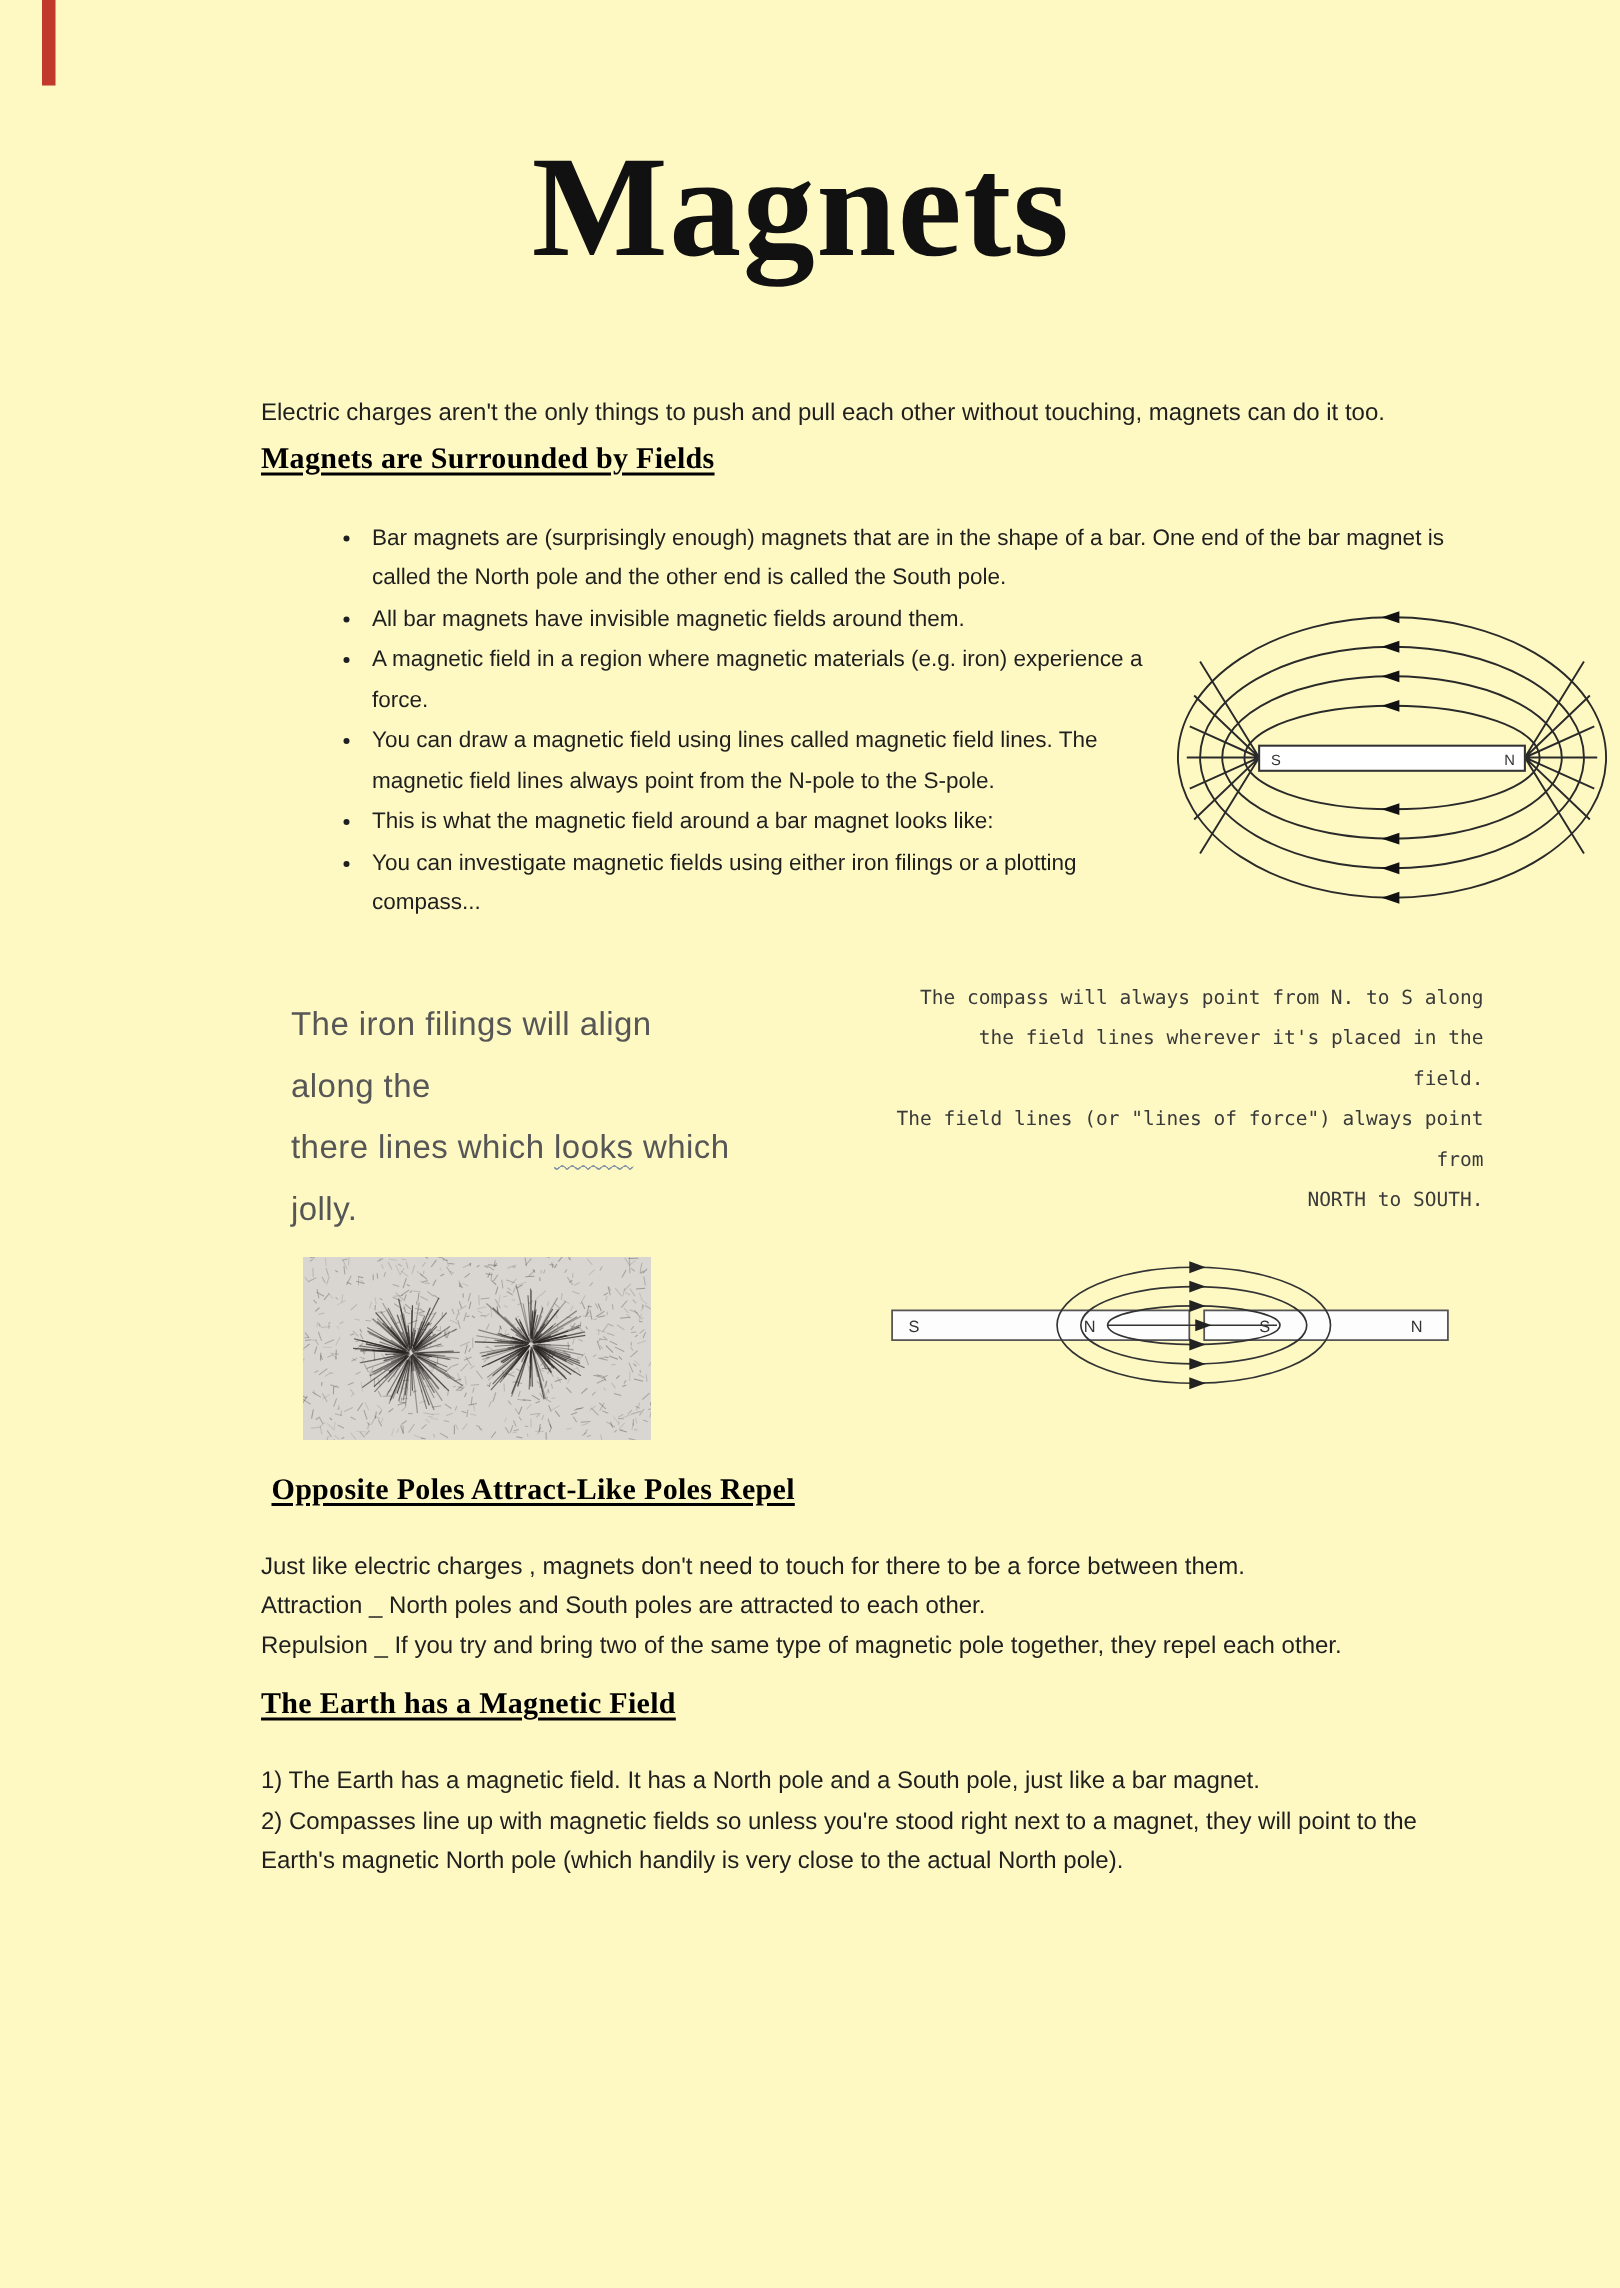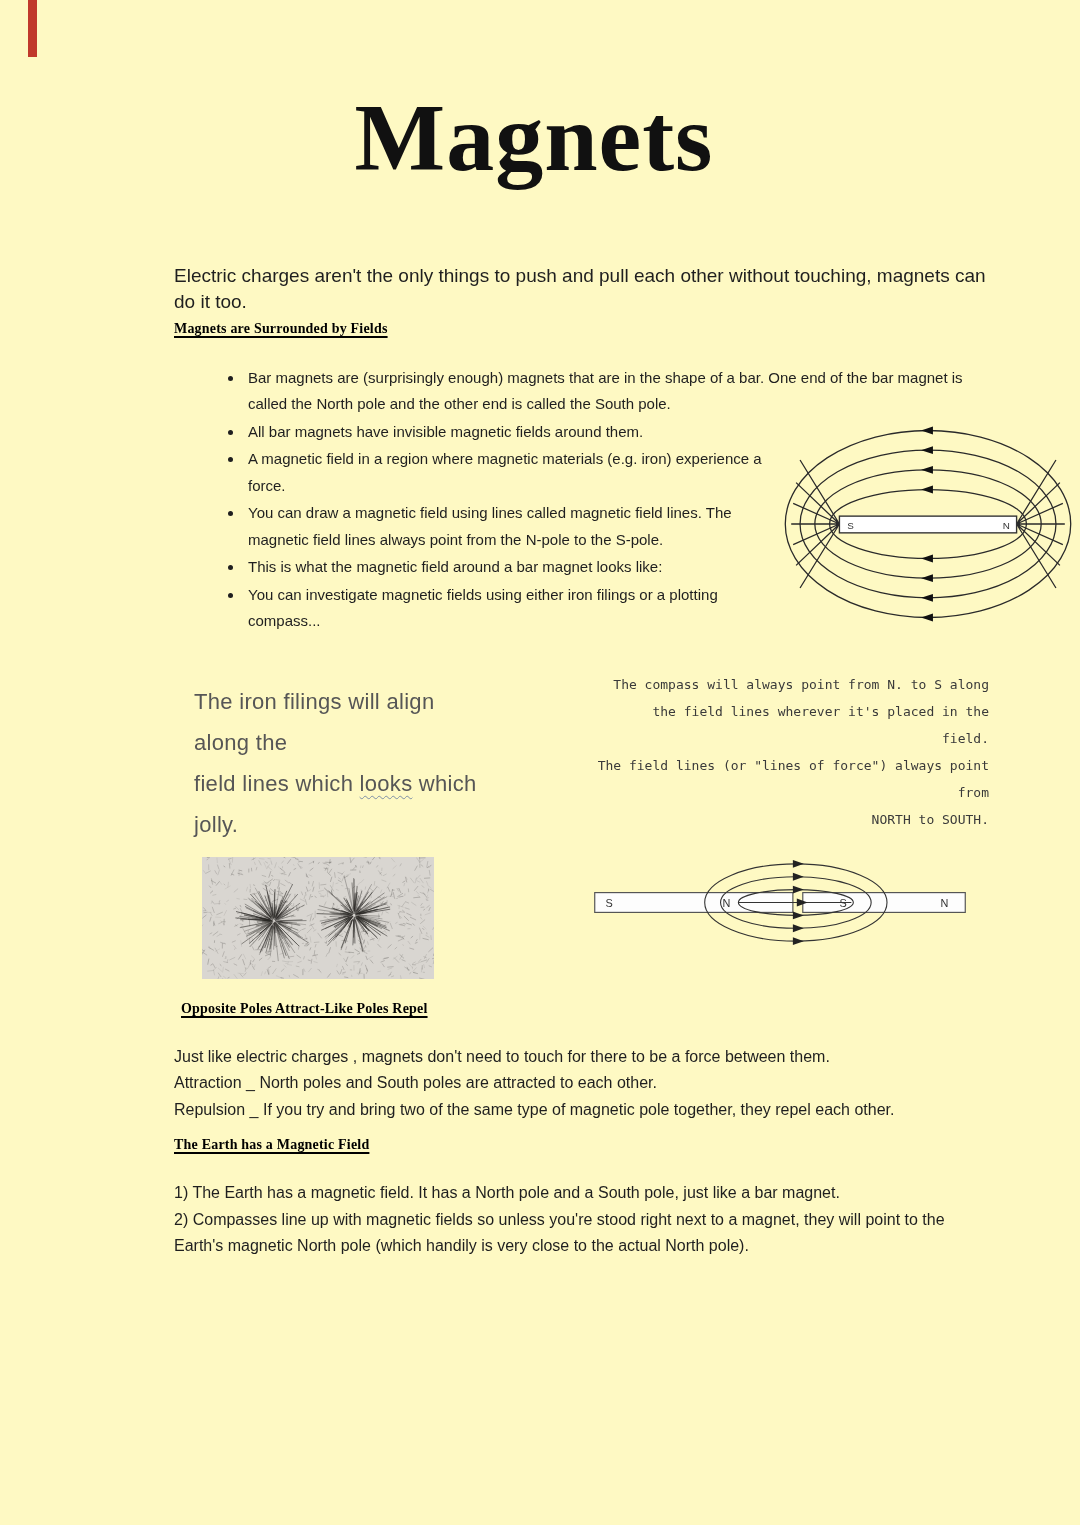--- a/index.html
+++ b/index.html
@@ -24,26 +24,26 @@
     font-family:"Liberation Serif","DejaVu Serif",serif;
     font-weight:800;
     font-size:96px;
     line-height:1.05;
     letter-spacing:1px;
     color:#111;
   }
   .content{margin:0 135px 0 130px;}
   .intro{
     margin:74px 0 0 0;
-    font-size:19px;line-height:26px;
+    font-size:16px;line-height:26px;
   }
   h2{
     margin:6px 0 0 0;
     font-family:"Liberation Serif","DejaVu Serif",serif;
-    font-size:14px;font-weight:800;color:#000;
+    font-size:20px;font-weight:800;color:#000;
     text-decoration:underline;
     text-decoration-thickness:2px;
     text-underline-offset:3px;
     letter-spacing:.2px;
   }
   h2.indented{padding-left:7px;}
   ul.bullets{
     margin:28px 0 0 0;
     padding:0 0 0 70px;
     list-style:disc outside;
@@ -146,21 +146,21 @@
           <li>This is what the magnetic field around a bar magnet looks like:</li>
           <li>You can investigate magnetic fields using either iron filings or a plotting compass...</li>
         </ul>
       </div>
     </section>
 
     <div class="mid-row">
 
       <div class="mid-left">
         <p class="filings-caption">The iron filings will align along the</p>
-        <p class="filings-caption"><span>field lines which </span><span class="wavy">looks</span><span> which jolly.</span></p>
+        <p class="filings-caption"><span>there lines which </span><span class="wavy">looks</span><span> which jolly.</span></p>
         <div class="filings-box">
           <svg id="filings-svg" viewBox="0 0 232 122" width="232" height="122">
             <rect width="232" height="122" fill="#d9d6d1"></rect>
           <line x1="22.4" y1="101.7" x2="24.5" y2="101.0" stroke="rgba(40,38,35,0.10)" stroke-width="0.7"></line>
               <line x1="11.9" y1="93.4" x2="6.2" y2="90.1" stroke="rgba(40,38,35,0.30)" stroke-width="0.7"></line>
               <line x1="77.3" y1="23.8" x2="76.6" y2="29.7" stroke="rgba(40,38,35,0.35)" stroke-width="0.7"></line>
               <line x1="34.5" y1="41.4" x2="37.8" y2="42.1" stroke="rgba(40,38,35,0.14)" stroke-width="0.7"></line>
               <line x1="200.5" y1="25.5" x2="203.3" y2="23.9" stroke="rgba(40,38,35,0.33)" stroke-width="0.7"></line>
               <line x1="217.1" y1="37.4" x2="214.0" y2="34.1" stroke="rgba(40,38,35,0.15)" stroke-width="0.7"></line>
               <line x1="211.3" y1="40.8" x2="218.0" y2="40.1" stroke="rgba(40,38,35,0.33)" stroke-width="0.7"></line>

